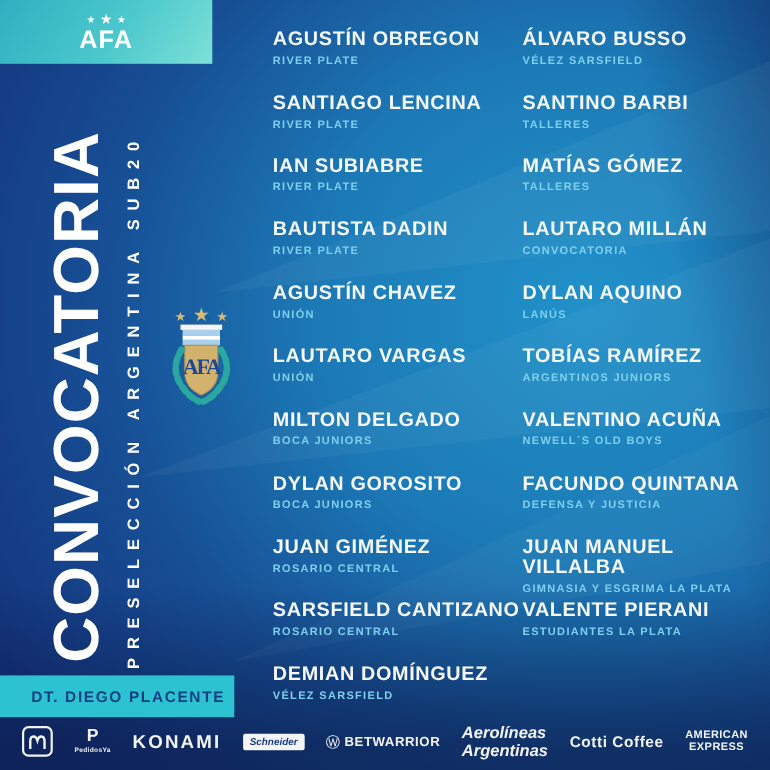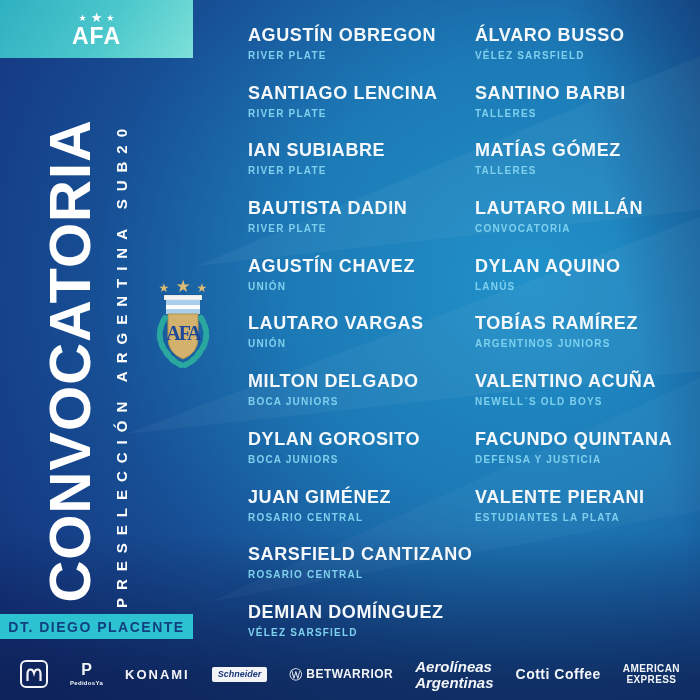--- a/index.html
+++ b/index.html
@@ -32,22 +32,22 @@
   
   .vtext{writing-mode:vertical-rl;transform:rotate(180deg);white-space:nowrap;color:#fff;}
   .title-main{position:absolute;left:36px;bottom:97px;font-size:58px;font-weight:bold;letter-spacing:1px;}
   .title-sub{position:absolute;left:113px;bottom:92px;font-size:15px;font-weight:bold;letter-spacing:8px;}
 
   
   .crest{position:absolute;left:151px;top:276px;}
 
   
   .coach-box{
-    position:absolute;left:0;top:614px;width:193px;height:25px;
-    background:#2cc2d2;display:flex;align-items:center;justify-content:center;
+    position:absolute;left:0;top:614px;width:193px;height:38px;
+    background:#2cc2d2;display:flex;align-items:center;justify-content:center;padding-left:20px;
   }
   .coach-box .coach-label{color:#11407f;font-weight:bold;font-size:14px;letter-spacing:1.5px;}
 
   
   .col{position:absolute;top:26px;}
   .col-left{left:248px;}
   .col-right{left:475px;}
   .entry{height:57.7px;}
   .player-name{color:#f4f8fb;font-weight:bold;font-size:18px;letter-spacing:0.6px;line-height:1;}
   .player-club{color:#7fd0ee;font-weight:bold;font-size:10px;letter-spacing:1.2px;margin-top:7px;line-height:1;}
@@ -55,21 +55,21 @@
   
   .sponsors{
     position:absolute;left:0;bottom:0;width:700px;height:52px;
     display:flex;align-items:center;justify-content:space-between;
     padding:0 20px;box-sizing:border-box;color:#fff;
   }
   .sponsor{display:flex;flex-direction:column;align-items:center;line-height:1;opacity:0.95;}
   .mcd-box{width:24px;height:24px;border:2px solid #fff;border-radius:6px;display:flex;align-items:center;justify-content:center;}
   .pya-p{font-weight:bold;font-size:16px;}
   .pya-name{font-weight:bold;font-size:6px;margin-top:2px;letter-spacing:0.3px;}
-  .konami{font-weight:bold;font-size:13px;letter-spacing:2px;}
+  .konami{font-weight:bold;font-size:17px;letter-spacing:2px;}
   .schneider{background:#fff;color:#1b3a7a;font-style:italic;font-weight:bold;font-size:9px;padding:3px 6px;border-radius:2px;}
   .betwarrior{flex-direction:row;gap:4px;align-items:center;}
   .bw-icon{font-size:13px;}
   .bw-name{font-weight:bold;font-size:12px;letter-spacing:0.5px;}
   .aerolineas{font-style:italic;font-weight:bold;font-size:15px;align-items:flex-start;}
   .aerolineas .l2{margin-top:1px;}
   .cotti{font-weight:bold;font-size:14px;letter-spacing:0.5px;}
   .amex{font-weight:bold;font-size:10px;letter-spacing:0.4px;align-items:center;}
   .amex .l2{margin-top:1px;text-align:center;}
 </style>
@@ -189,20 +189,24 @@
     </div>
     <div class="entry">
       <div class="player-name">VALENTINO ACUÑA</div>
       <div class="player-club">NEWELL´S OLD BOYS</div>
     </div>
     <div class="entry">
       <div class="player-name">FACUNDO QUINTANA</div>
       <div class="player-club">DEFENSA Y JUSTICIA</div>
     </div>
     <div class="entry">
+      <div class="player-name">JUAN MANUEL VILLALBA</div>
+      <div class="player-club">GIMNASIA Y ESGRIMA LA PLATA</div>
+    </div>
+    <div class="entry">
       <div class="player-name">VALENTE PIERANI</div>
       <div class="player-club">ESTUDIANTES LA PLATA</div>
     </div>
   </div>
 
   <div class="sponsors">
     <div class="sponsor">
       <div class="mcd-box">
         <svg width="16" height="13" viewBox="0 0 16 13">
             <path d="M1.5,13 V6 Q1.5,1.5 4.5,1.5 Q7,1.5 8,5 Q9,1.5 11.5,1.5 Q14.5,1.5 14.5,6 V13" fill="none" stroke="#fff" stroke-width="2.2"></path>

